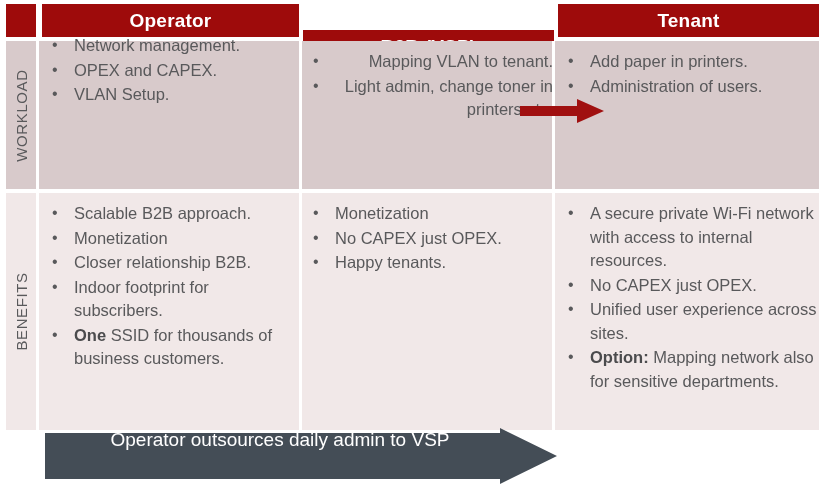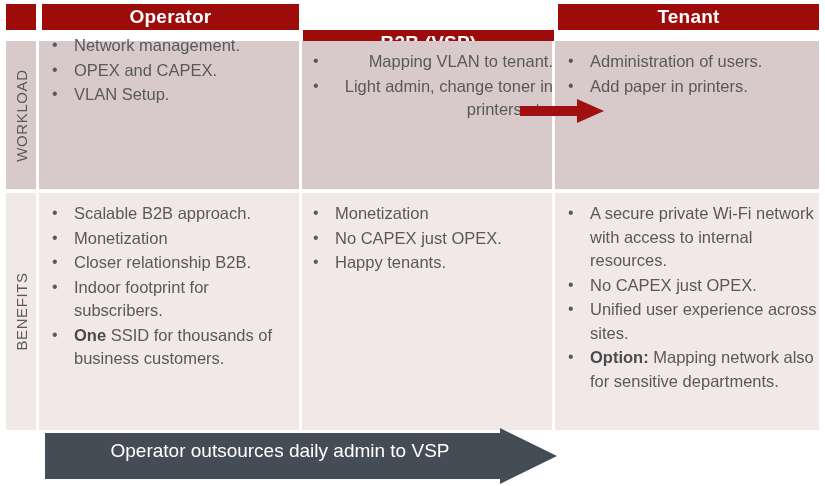--- a/index.html
+++ b/index.html
@@ -20,21 +20,21 @@
     left: 0;
     top: 0;
     width: 825px;
     height: 486px;
   }
 
   
   .hdr-cell {
     position: absolute;
     top: 4px;
-    height: 26px;
+    height: 33px;
     background: #9e0b0b;
     color: #ffffff;
     font-size: 19px;
     font-weight: bold;
     display: flex;
     align-items: center;
     justify-content: center;
     letter-spacing: 0.2px;
   }
   .hdr-corner { left: 6px;   width: 30px; }
@@ -128,21 +128,21 @@
   .banner-arrow {
     position: absolute;
     left: 45px;
     top: 428px;
     width: 512px;
     height: 56px;
   }
   .banner-text {
     position: absolute;
     left: 45px;
-    top: 423px;
+    top: 412px;
     width: 470px;
     height: 56px;
     display: flex;
     align-items: center;
     justify-content: center;
     color: #ffffff;
     font-size: 19px;
     pointer-events: none;
   }
 </style>
@@ -176,22 +176,22 @@
 
   <div class="cell c-b2b-work">
     <ul class="bullets">
       <li><span>Mapping VLAN to tenant.</span></li>
       <li><span>Light admin, change toner in printers etc.</span></li>
     </ul>
   </div>
 
   <div class="cell c-ten-work">
     <ul class="bullets">
+      <li><span>Add paper in printers.</span></li>
       <li><span>Administration of users.</span></li>
-      <li><span>Add paper in printers.</span></li>
     </ul>
   </div>
 
   <svg class="red-arrow" viewBox="0 0 84 26">
     <polygon points="0,8 57,8 57,1 84,13 57,25 57,18 0,18" fill="#a01010"></polygon>
   </svg>
 
   <div class="row-band row-benefits">
     <div class="vsep" style="left:30px;  top:0; height:237px;"></div>
     <div class="vsep" style="left:293px; top:0; height:237px;"></div>

